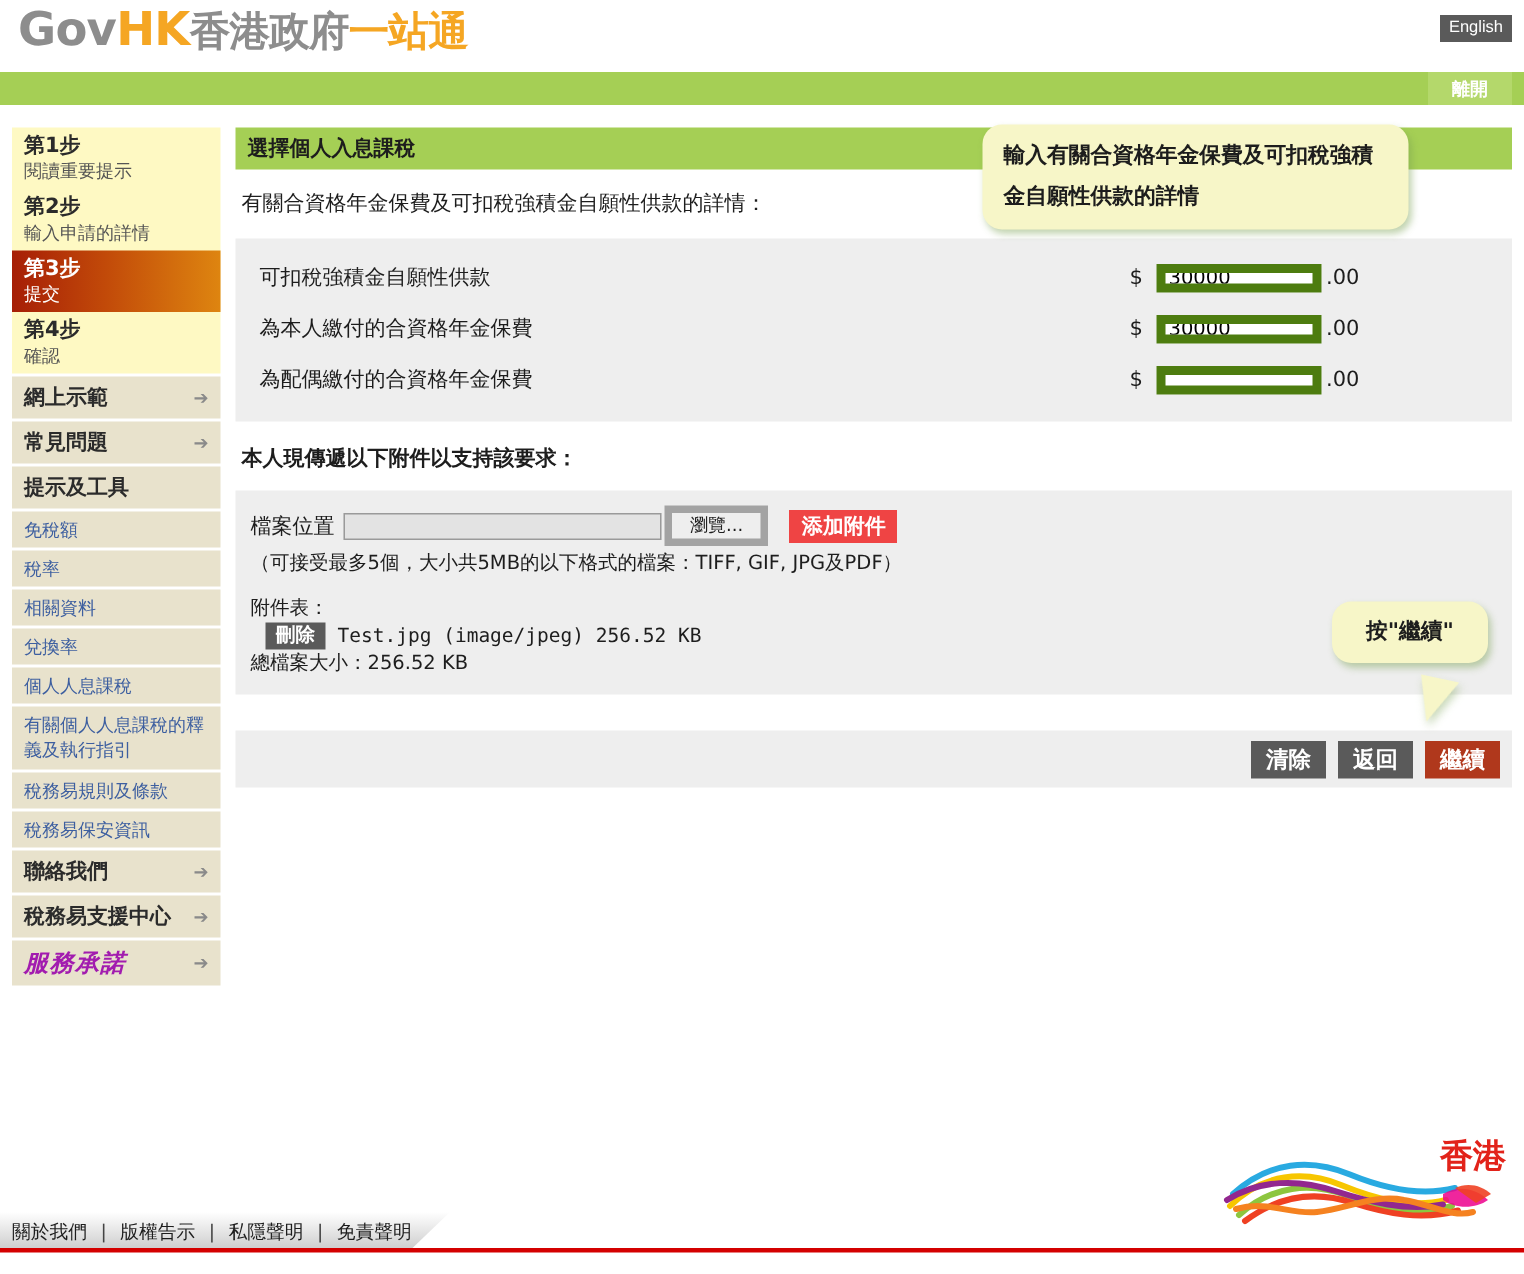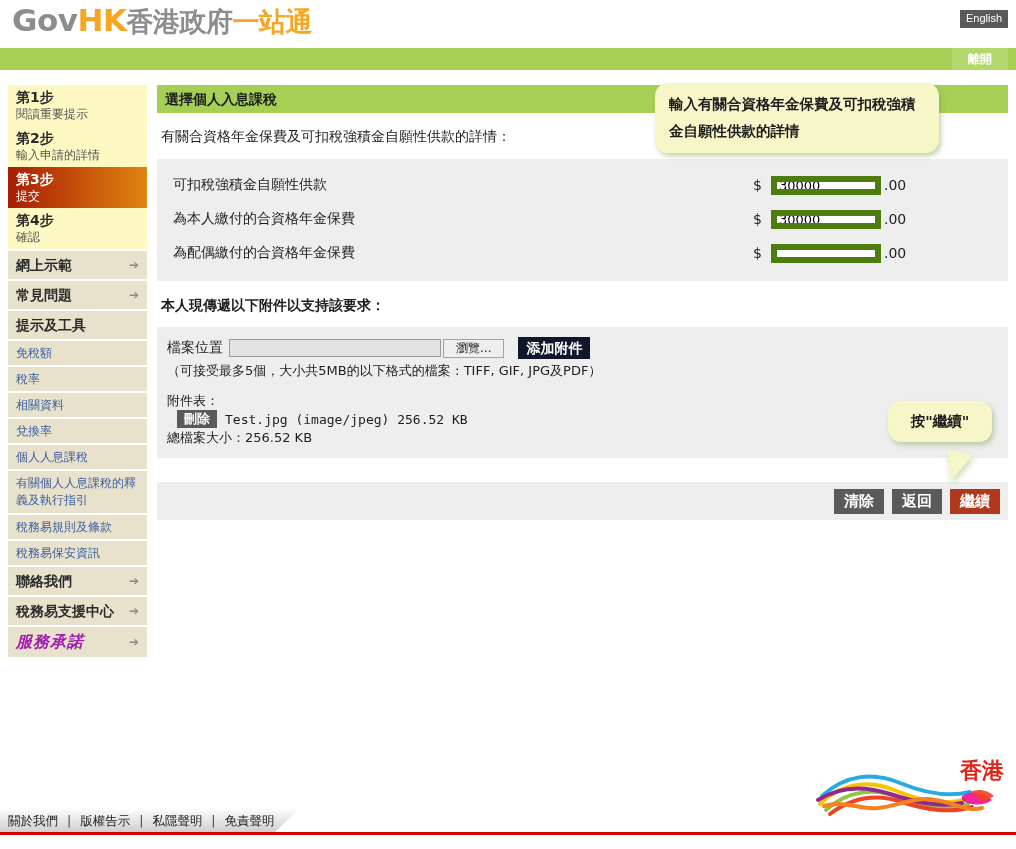--- a/index.html
+++ b/index.html
@@ -88,25 +88,25 @@
     padding:0 2px;box-sizing:border-box;margin-left:4px;
   }
   .cents{font-size:14px;color:#1d1d1d;margin-left:3px;}
 
   .attach-head{font-size:14px;font-weight:bold;color:#1d1d1d;padding:16px 4px 12px 4px;}
   .attach-panel{background:#eeeeee;padding:10px 10px 12px 10px;font-size:13px;color:#1d1d1d;}
   .file-row{display:flex;align-items:center;}
   .file-label{font-size:14px;margin-right:6px;}
   .file-path{width:212px;height:18px;background:#e3e3e3;border:1px solid #9a9a9a;box-sizing:border-box;}
   .browse-btn{
-    margin-left:2px;background:#eeeeee;border:1px solid #a3a3a3;
+    margin-left:2px;background:#eeeeee;border:5px solid #a3a3a3;
     font-size:12px;padding:1px 12px;line-height:15px;cursor:pointer;
   }
   .add-btn{
-    margin-left:14px;background:#0f172a;color:#fff;font-weight:bold;
+    margin-left:14px;background:#ef4444;color:#fff;font-weight:bold;
     font-size:14px;padding:2px 8px;line-height:18px;cursor:pointer;
   }
   .formats{font-size:13px;margin-top:3px;line-height:17px;font-family:"DejaVu Sans",sans-serif;}
   .list-label{font-size:13px;margin-top:14px;line-height:16px;}
   .file-item{display:flex;align-items:center;margin-top:1px;}
   .del-btn{
     background:#5a5a5a;color:#fff;font-weight:bold;font-size:13px;
     padding:1px 7px;line-height:16px;cursor:pointer;margin-left:10px;
   }
   .file-name{

